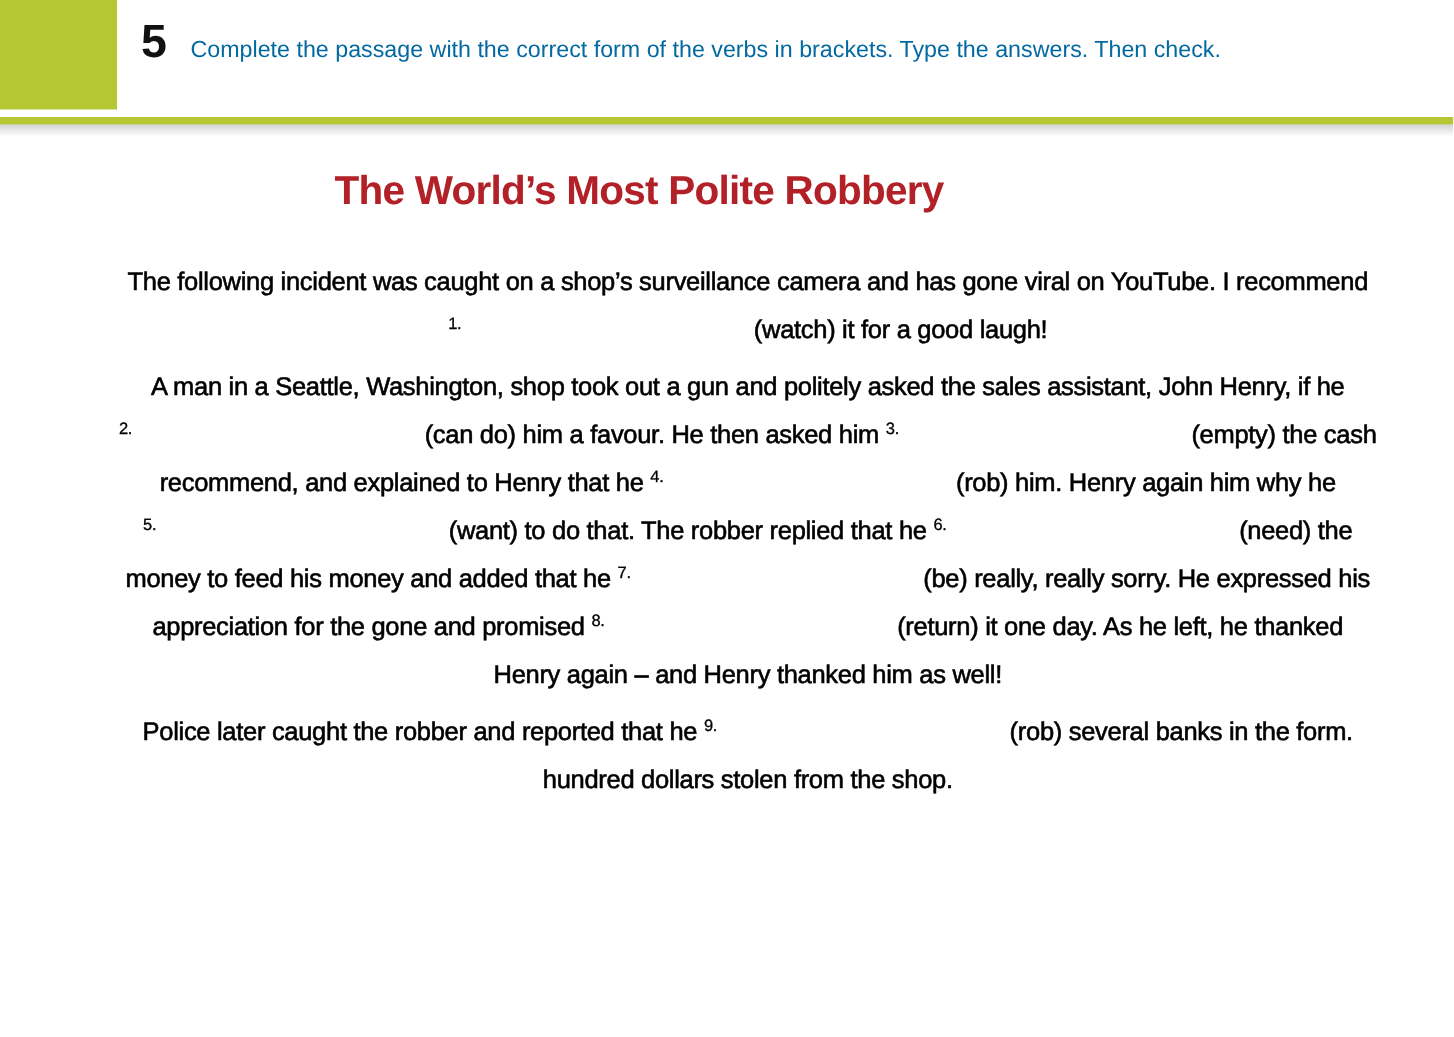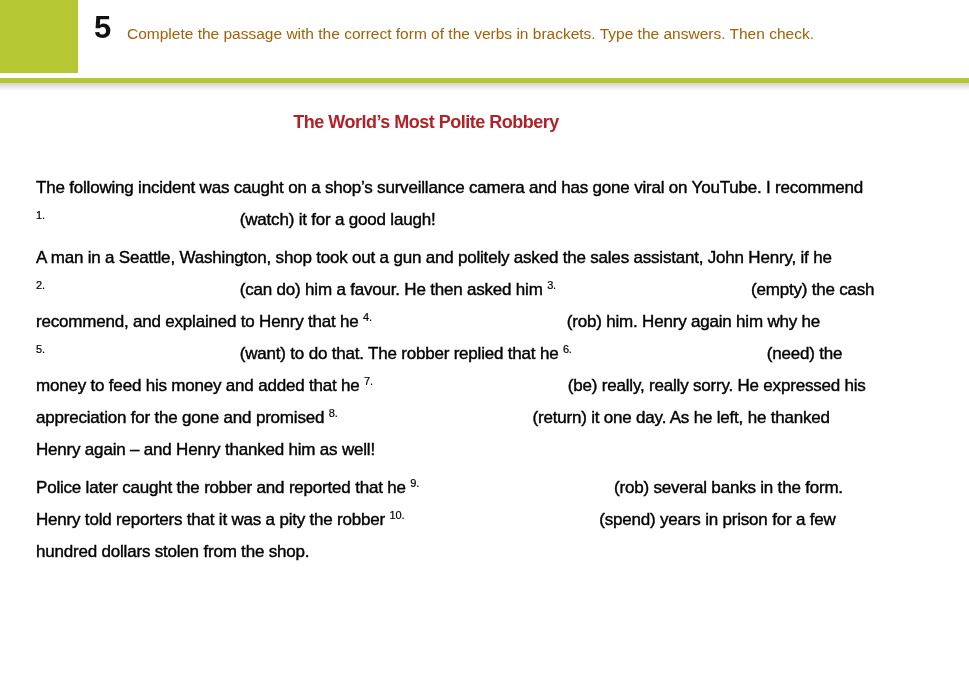--- a/index.html
+++ b/index.html
@@ -32,21 +32,21 @@
     font-weight: bold;
     color: #111;
     letter-spacing: -0.5px;
   }
   .instructions {
     position: absolute;
     left: 127px;
     top: 24px;
     font-size: 15.5px;
     line-height: 20px;
-    color: #a16207;
+    color: #0369a1;
   }
   .header-rule {
     position: absolute;
     left: 0;
     top: 78px;
     width: 969px;
     height: 5px;
     background: var(--accent-green, #b5c733);
   }
   .rule-shadow {
@@ -56,32 +56,33 @@
     width: 969px;
     height: 8px;
     background: linear-gradient(to bottom, rgba(140,140,140,0.38), rgba(255,255,255,0));
   }
   .title {
     position: absolute;
     left: 36px;
     top: 112px;
     width: 780px;
     text-align: center;
-    font-size: 18px;
+    font-size: 27px;
     font-weight: bold;
     letter-spacing: -0.5px;
     color: var(--title-red, #b22127);
   }
   .passage {
     position: absolute;
     left: 36px;
     top: 172px;
     width: 925px;
     font-size: 17px;
     letter-spacing: -0.2px;
+    text-align: center;
     -webkit-text-stroke: 0.4px currentColor;
   }
   .para {
     margin: 0 0 6px 0;
   }
   .line {
     height: 32px;
     line-height: 32px;
     white-space: pre;
   }
@@ -123,17 +124,16 @@
         <div class="line"><span>A man in a Seattle, Washington, shop took out a gun and politely asked the sales assistant, John Henry, if he</span></div>
         <div class="line"><span class="sup">2.</span><span class="blank"></span><span>(can do) him a favour. He then asked him </span><span class="sup">3.</span><span class="blank"></span><span>(empty) the cash</span></div>
         <div class="line"><span>recommend, and explained to Henry that he </span><span class="sup">4.</span><span class="blank"></span><span>(rob) him. Henry again him why he</span></div>
         <div class="line"><span class="sup">5.</span><span class="blank"></span><span>(want) to do that. The robber replied that he </span><span class="sup">6.</span><span class="blank"></span><span>(need) the</span></div>
         <div class="line"><span>money to feed his money and added that he </span><span class="sup">7.</span><span class="blank"></span><span>(be) really, really sorry. He expressed his</span></div>
         <div class="line"><span>appreciation for the gone and promised </span><span class="sup">8.</span><span class="blank"></span><span>(return) it one day. As he left, he thanked</span></div>
         <div class="line"><span>Henry again – and Henry thanked him as well!</span></div>
       </div>
       <div class="para">
         <div class="line"><span>Police later caught the robber and reported that he </span><span class="sup">9.</span><span class="blank"></span><span>(rob) several banks in the form.</span></div>
-        <div class="line"><span>Henry told reporters that it was a pity the robber </span><span class="sup">10.</span><span class="blank"></span><span>(spend) years in prison for a few</span></div>
         <div class="line"><span>hundred dollars stolen from the shop.</span></div>
       </div>
     </div>
 </div>
 
 </body></html>

